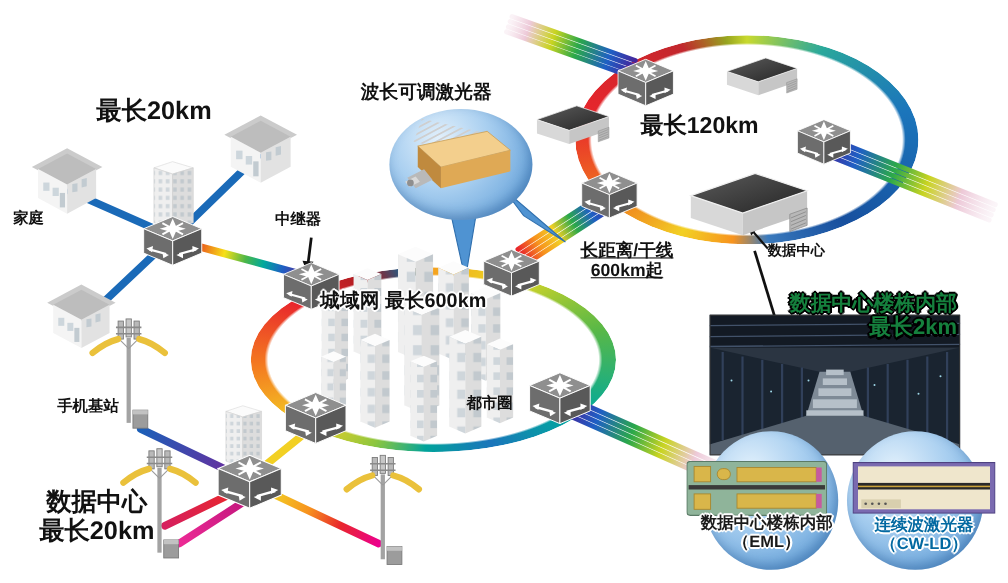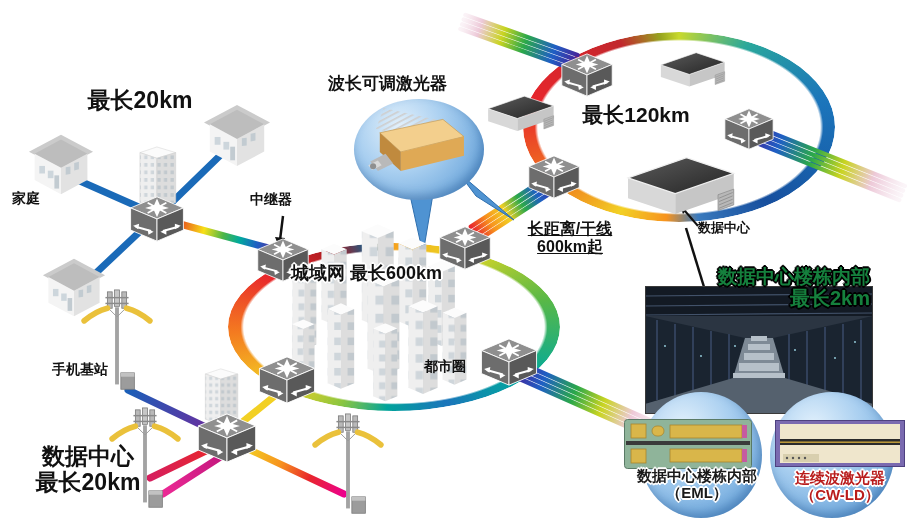--- a/index.html
+++ b/index.html
@@ -32,21 +32,21 @@
   #t-metro{left:291px;top:263px;font-size:18px;}
   #t-city{left:424px;top:359px;font-size:14px;font-weight:600;}
   #t-dcring{left:560px;top:103px;width:152px;font-size:21px;}
   #t-longhaul{left:500px;top:220px;width:140px;font-size:16px;text-decoration:underline;}
   #t-dc{left:698px;top:221px;font-size:13px;font-weight:600;}
   #t-mobile{left:52px;top:362px;font-size:14px;font-weight:600;}
   #t-base{left:18px;top:444px;width:140px;font-size:23px;}
   #t-dcb{right:46px;top:266px;font-size:19px;text-align:right;z-index:6;}
   #t-dcb .l2{font-size:20px;}
   #t-eml{left:622px;top:468px;width:150px;font-size:15px;color:#1a1a1a;}
-  #t-cwld{left:770px;top:470px;width:140px;font-size:15px;color:#b91c1c;}
+  #t-cwld{left:770px;top:470px;width:140px;font-size:15px;color:#0369a1;}
   .bubble{position:absolute;border-radius:50%;z-index:4;
     background:radial-gradient(circle at 35% 28%,#e3f1fc 0%,#a9cff0 40%,#4f93d2 100%);
     box-shadow:inset -3px -5px 10px rgba(20,70,130,.35);}
   #bub-laser{left:354px;top:99px;width:130px;height:101px;}
   #bub-eml{left:640px;top:392px;width:122px;height:126px;}
   #bub-cwld{left:770px;top:392px;width:124px;height:126px;}
   #photo-dc{left:645px;top:286px;width:228px;height:128px;z-index:3;}
   .chip{z-index:5;}
 </style>
 </head>

